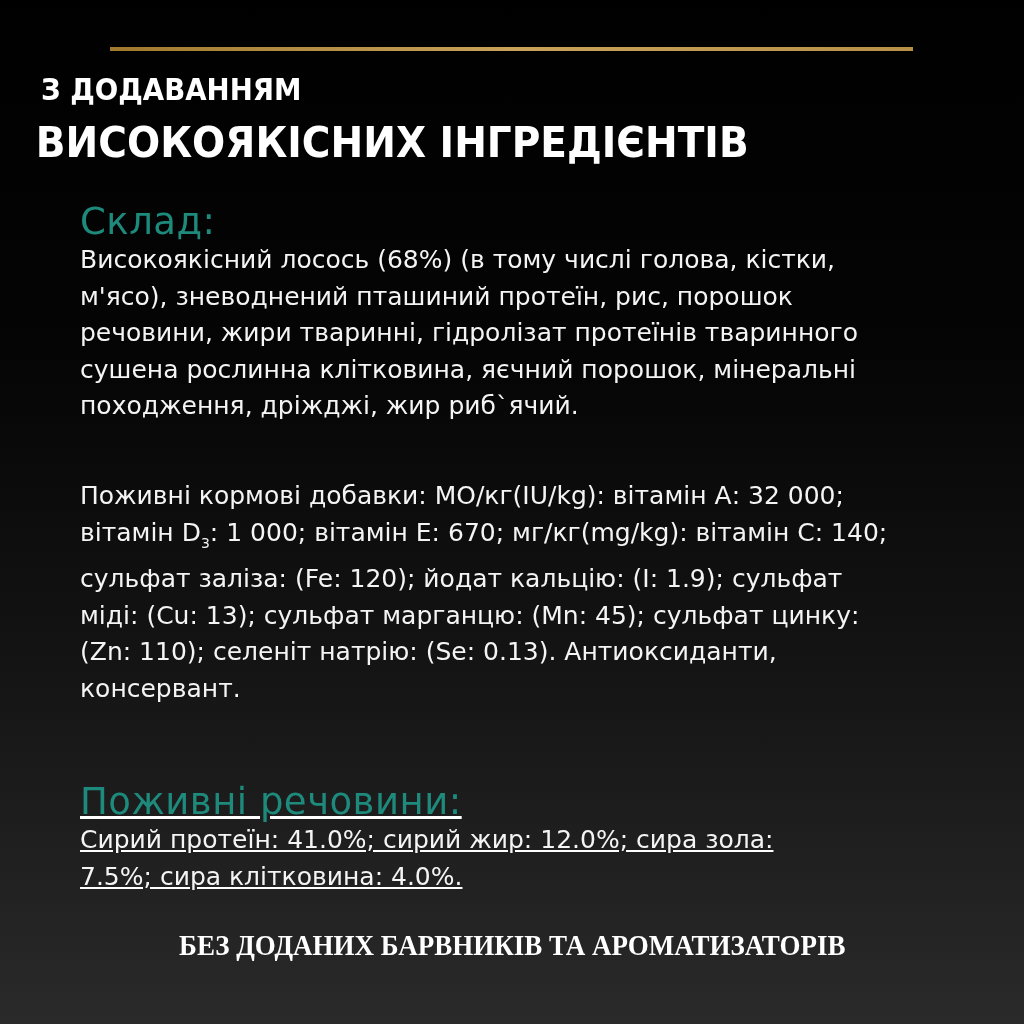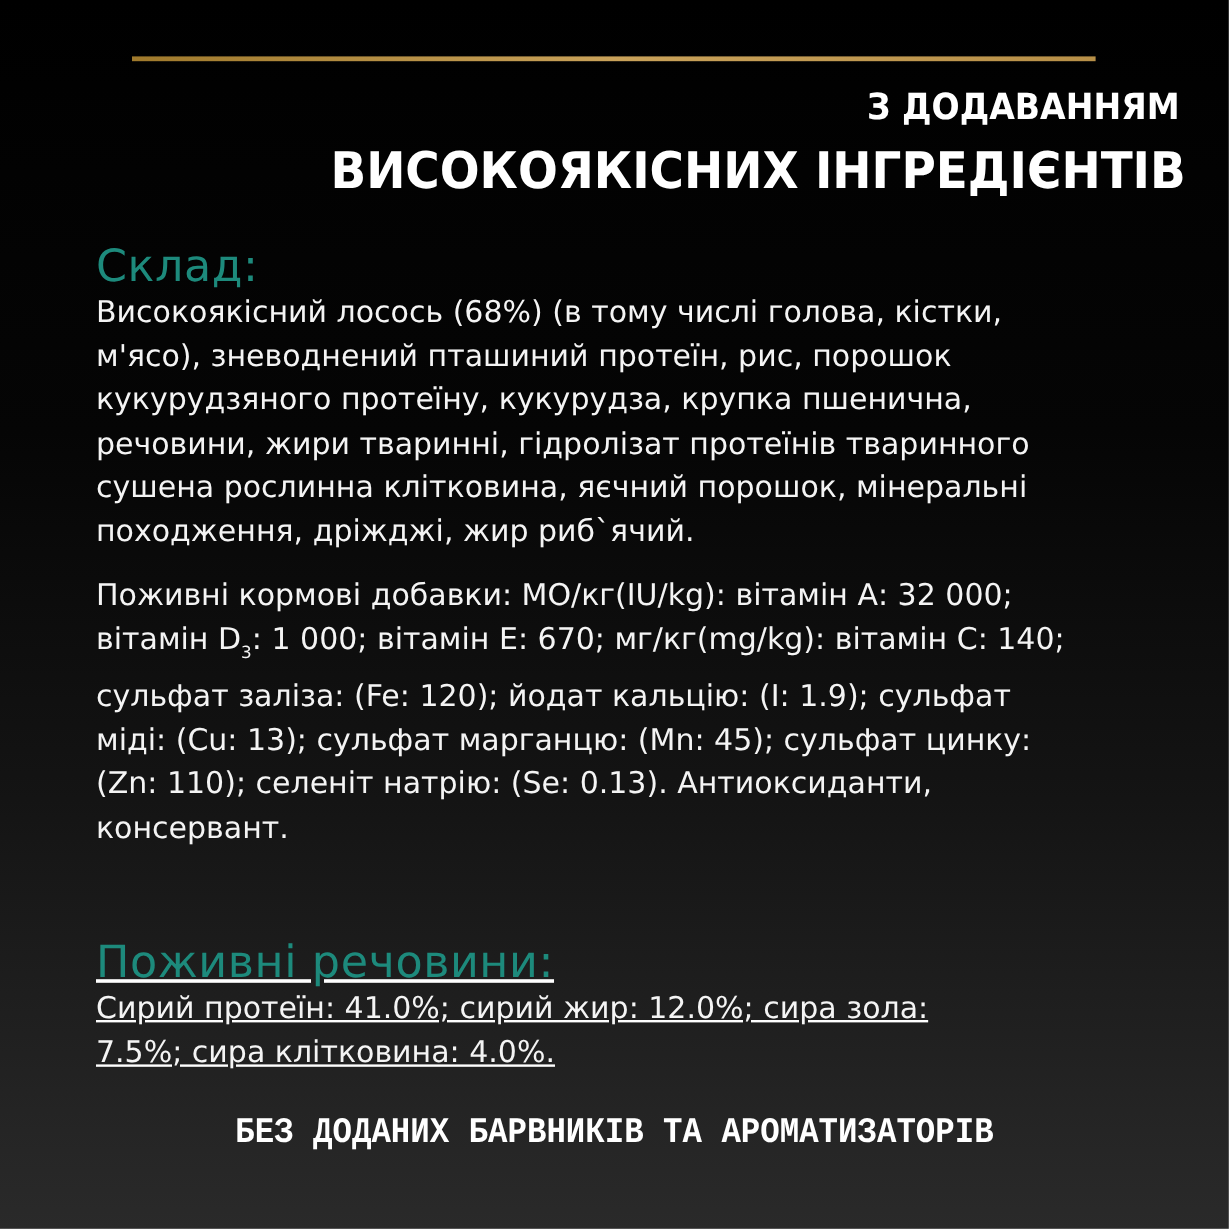--- a/index.html
+++ b/index.html
@@ -21,21 +21,21 @@
       top: 47px;
       width: 803px;
       height: 4px;
       background: linear-gradient(to right, #a07a2c 0%, #c9a25a 50%, #b89048 100%);
     }
     .header {
       position: absolute;
       left: 0;
       top: 70px;
       width: 1024px;
-      text-align: right;
+      text-align: left;
     }
     .header-sub {
       font-family: "DejaVu Sans", sans-serif;
       font-weight: bold;
       font-size: 30px;
       letter-spacing: 0px;
       line-height: 40px;
       transform: scaleX(0.92);
       display: block;
     }
@@ -78,21 +78,21 @@
     }
     #sec-composition { top: 192px; }
     #sec-additives { top: 478px; }
     #sec-nutrients { top: 772px; text-decoration: underline; }
     .footer {
       position: absolute;
       left: 0;
       top: 923px;
       width: 1024px;
       text-align: center;
-      font-family: Liberation Mono, monospace;
+      font-family: Liberation Serif, serif;
       font-weight: bold;
       font-size: 30px;
       line-height: 44px;
     }
     .footer span {
       display: inline-block;
       transform: scaleX(0.9);
     }
   </style>
 </head>
@@ -103,21 +103,20 @@
 <div class="header">
   <span class="header-sub">З ДОДАВАННЯМ</span>
   <span class="header-main">ВИСОКОЯКІСНИХ ІНГРЕДІЄНТІВ</span>
 </div>
 
 <div class="section" id="sec-composition">
   <div class="section-title">Склад:</div>
   <div class="section-body">
     <span class="line">Високоякісний лосось (68%) (в тому числі голова, кістки,</span>
     <span class="line">м'ясо), зневоднений пташиний протеїн, рис, порошок</span>
-    <span class="line">кукурудзяного протеїну, кукурудза, крупка пшенична,</span>
     <span class="line">речовини, жири тваринні, гідролізат протеїнів тваринного</span>
     <span class="line">сушена рослинна клітковина, яєчний порошок, мінеральні</span>
     <span class="line">походження, дріжджі, жир риб`ячий.</span>
   </div>
 </div>
 
 <div class="section" id="sec-additives">
   <div class="section-body">
     <span class="line">Поживні кормові добавки: МО/кг(IU/kg):  вітамін А: 32 000;</span>
     <span class="line"><span>вітамін D</span><span class="sub">3</span><span>: 1 000; вітамін Е: 670; мг/кг(mg/kg): вітамін С: 140;</span></span>

